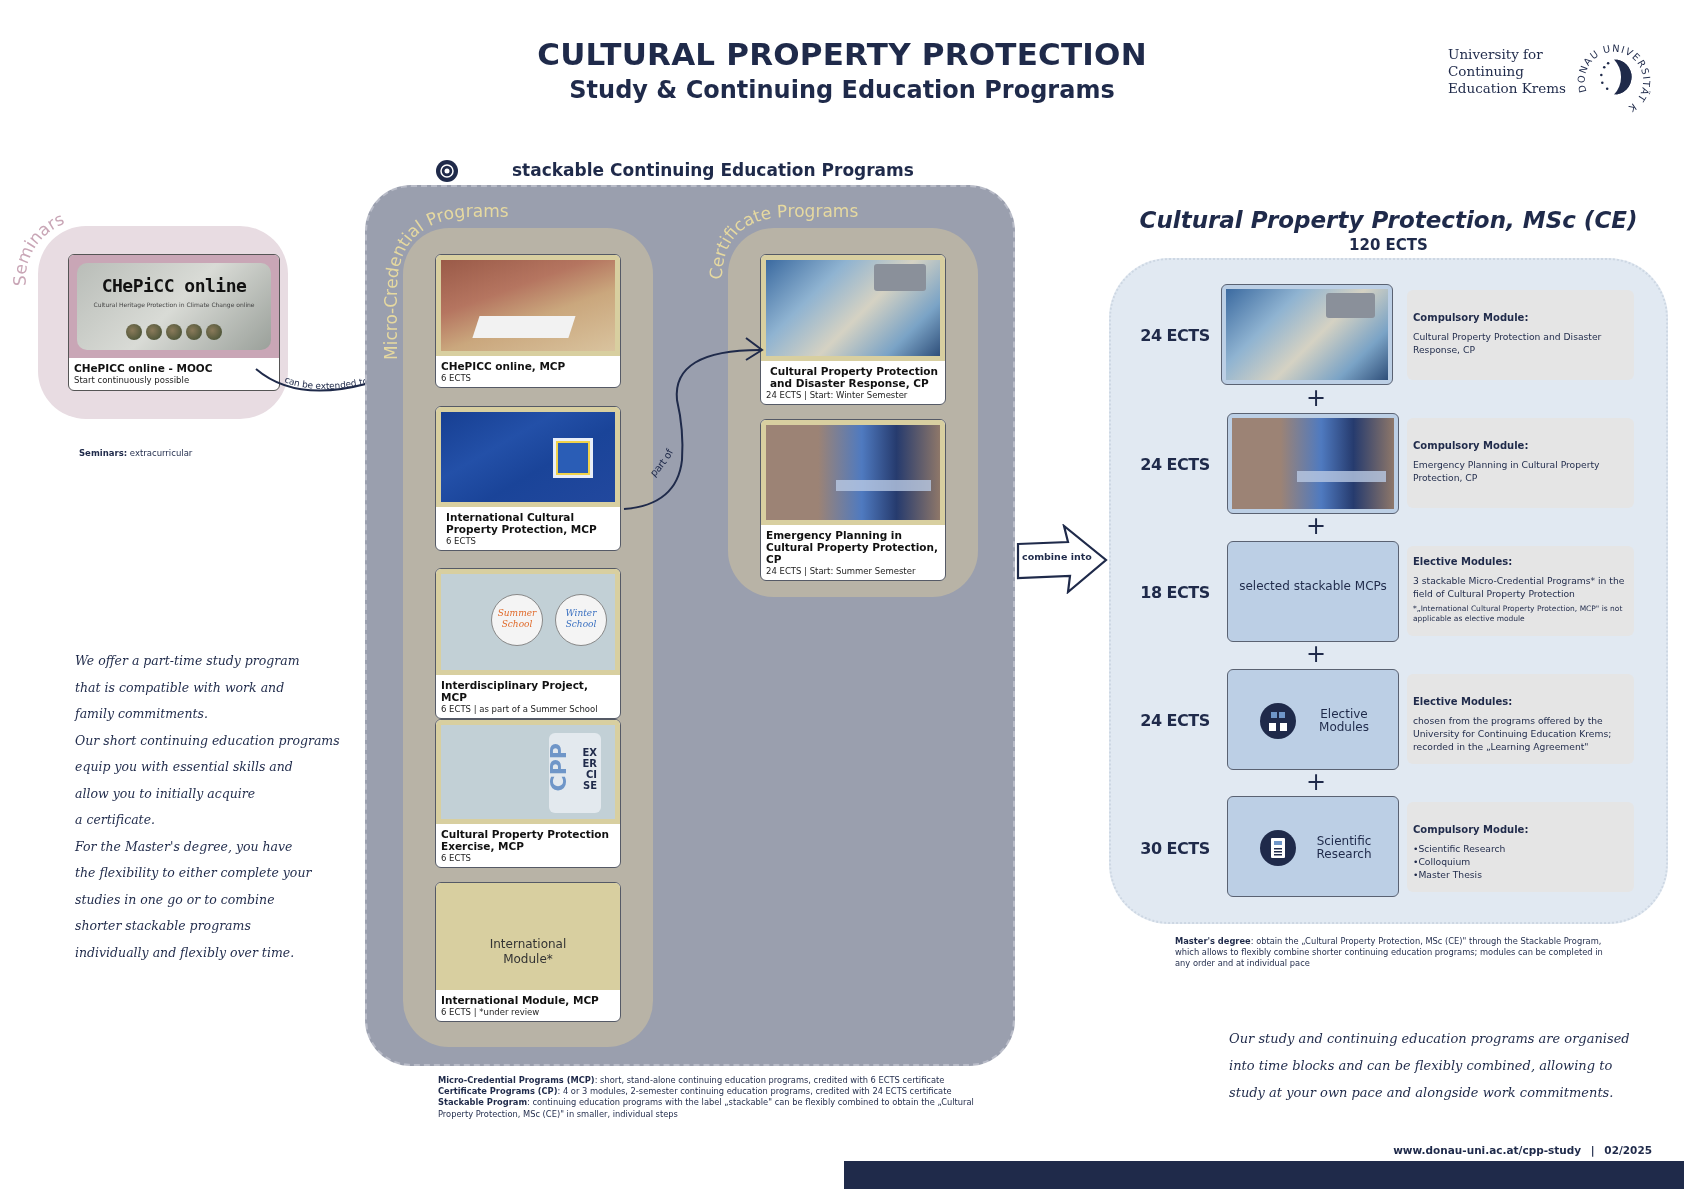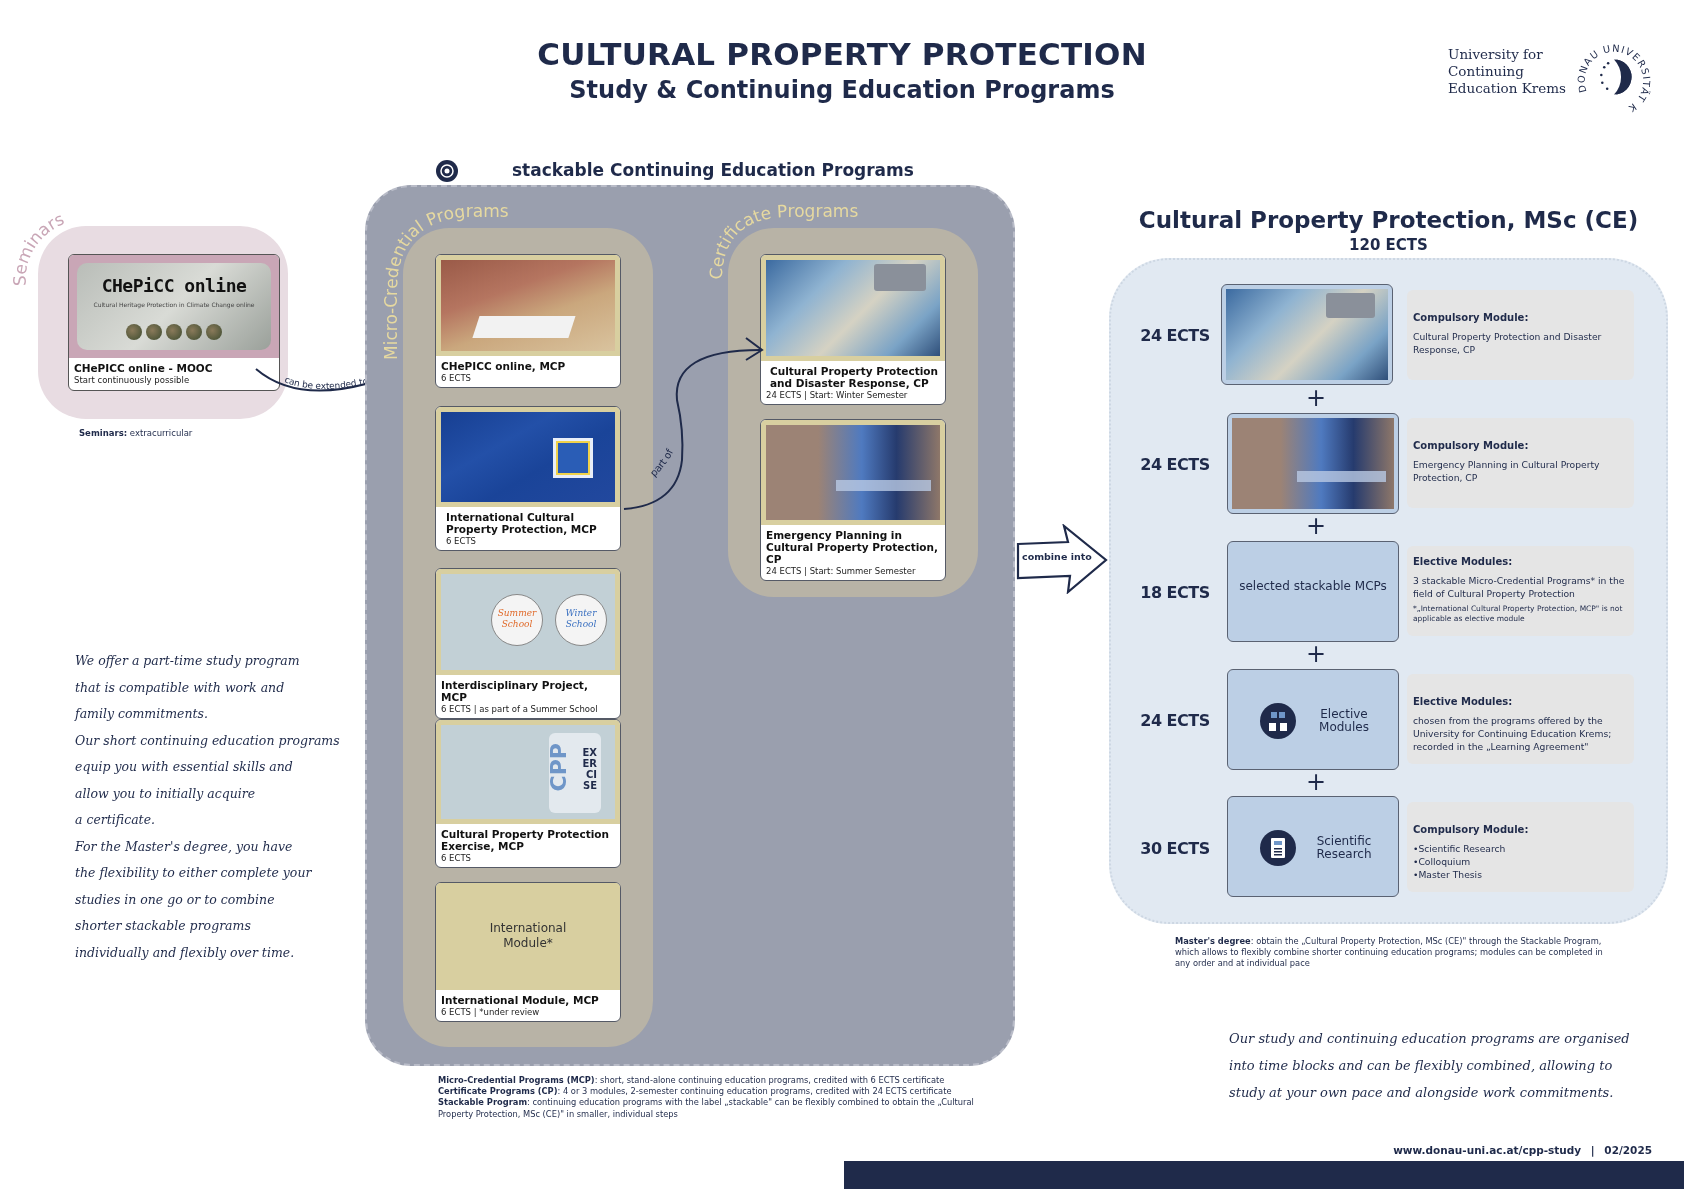--- a/index.html
+++ b/index.html
@@ -21,21 +21,21 @@
   .card .ttl { font-weight: bold; font-size: 10.5px; line-height: 12px; color: #111; padding: 4px 5px 0 5px; }
   .card .sub { font-size: 8.5px; line-height: 11px; color: #222; padding: 1px 5px 3px 5px; }
 
   .sem-card { left: 68px; top: 254px; width: 212px; height: 137px; border-color: #555; }
   .sem-card .img { height: 103px; background: #c9a6b6; padding: 8px; }
   .sem-card .img-inner { width: 100%; height: 100%; border-radius: 10px; background: linear-gradient(135deg, #b9bdb8, #d9dbd6 50%, #9aa09a); position: relative; }
   .chepicc-logo { position: absolute; left: 0; right: 0; top: 12px; text-align: center; font-weight: bold; font-size: 18px; color: #111; font-family: "DejaVu Sans Mono", monospace; letter-spacing: -0.5px; }
   .chepicc-sub { position: absolute; left: 0; right: 0; top: 38px; text-align: center; font-size: 6px; color: #444; }
   .chepicc-dots { position: absolute; left: 0; right: 0; bottom: 10px; display: flex; justify-content: center; gap: 4px; }
   .chepicc-dots span { width: 16px; height: 16px; border-radius: 50%; background: radial-gradient(circle at 40% 40%, #8a7a5a, #3b4a2e); display: inline-block; }
-  .sem-note { left: 79px; top: 428px; font-size: 8.5px; color: #1f2a4a; }
+  .sem-note { left: 79px; top: 448px; font-size: 8.5px; color: #1f2a4a; }
   .sem-note b { font-weight: bold; }
 
   
   .left-script { left: 75px; top: 648px; width: 270px; font-family: "DejaVu Serif", serif; font-style: italic; font-size: 12.5px; line-height: 26.5px; color: #1f2a4a; }
 
   
   .stack-head { left: 436px; top: 160px; font-weight: bold; font-size: 17px; color: #1f2a4a; margin-left: 48px; }
   .stack-icon { left: 436px; top: 160px; width: 22px; height: 22px; border-radius: 50%; background: #1f2a4a; }
   .stack-panel { left: 365px; top: 185px; width: 650px; height: 881px; background: #9a9fae; border-radius: 46px; border: 2px dashed #b9bcc8; }
   .mcp-col { left: 403px; top: 228px; width: 250px; height: 819px; background: #b8b3a6; border-radius: 46px; }
@@ -63,21 +63,21 @@
   .ph-vest { background: linear-gradient(90deg, #9c8375 0%, #9c8375 30%, #4f7ac0 55%, #263b6e 75%, #8e7769 100%); }
   .ph-vest::after { content: ""; position: absolute; left: 40%; top: 58%; width: 55%; height: 12%; background: #b9c9e3; opacity: .8; }
 
   .footnote { left: 438px; top: 1075px; font-size: 8.3px; line-height: 11.2px; color: #1f2a4a; width: 560px; }
   .footnote b { font-weight: bold; }
 
   
   .combine { left: 1016px; top: 524px; width: 92px; height: 70px; }
 
   
-  .msc-title { left: 1109px; width: 559px; top: 207px; text-align: center; font-weight: bold; font-size: 23px; color: #1f2a4a; }
+  .msc-title { left: 1109px; width: 559px; top: 207px; text-align: center; font-weight: bold; font-size: 23px; color: #1f2a4a; font-style: italic; }
   .msc-ects { left: 1109px; width: 559px; top: 236px; text-align: center; font-weight: bold; font-size: 15px; color: #1f2a4a; }
   .msc-panel { left: 1109px; top: 258px; width: 559px; height: 666px; background: #e1e9f2; border-radius: 60px; border: 2px dotted #cdd7e3; }
   .row-ects { width: 110px; text-align: center; font-weight: bold; font-size: 16px; color: #1f2a4a; letter-spacing: -0.5px; }
   .row-box { width: 172px; height: 101px; background: #bccfe5; border: 1px solid #5a6272; border-radius: 6px; overflow: hidden; }
   .row-box.img-box { padding: 4px; background: #bccfe5; }
   .row-box .img-inner { width: 100%; height: 100%; position: relative; overflow: hidden; }
   .row-box .label { position: absolute; left: 0; right: 0; text-align: center; font-size: 12px; line-height: 13px; color: #1f2a4a; }
   .row-box .icon-circle { position: absolute; left: 32px; top: 33px; width: 36px; height: 36px; border-radius: 50%; background: #1f2a4a; }
   .row-box .icon-label { position: absolute; left: 78px; top: 38px; width: 76px; text-align: center; font-size: 12px; line-height: 13px; color: #1f2a4a; }
   .row-desc { width: 227px; height: 90px; background: #e5e5e5; border-radius: 6px; padding: 22px 6px 0 6px; }
@@ -235,21 +235,21 @@
         <div>CI</div>
         <div>SE</div>
       </div>
     </div>
   </div>
   <div class="ttl">Cultural Property Protection Exercise, MCP</div>
   <div class="sub">6 ECTS</div>
 </div>
 
 <div class="abs card mcp-card" style="left:435px;top:882px;">
-  <div class="img" style="height:107px;padding:0;">
+  <div class="img" style="height:107px;padding:16px;">
     <div class="img-inner ph-intl">
       <div class="txt">
         <div>International</div>
         <div>Module*</div>
       </div>
     </div>
   </div>
   <div class="ttl">International Module, MCP</div>
   <div class="sub">6 ECTS | *under review</div>
 </div>

